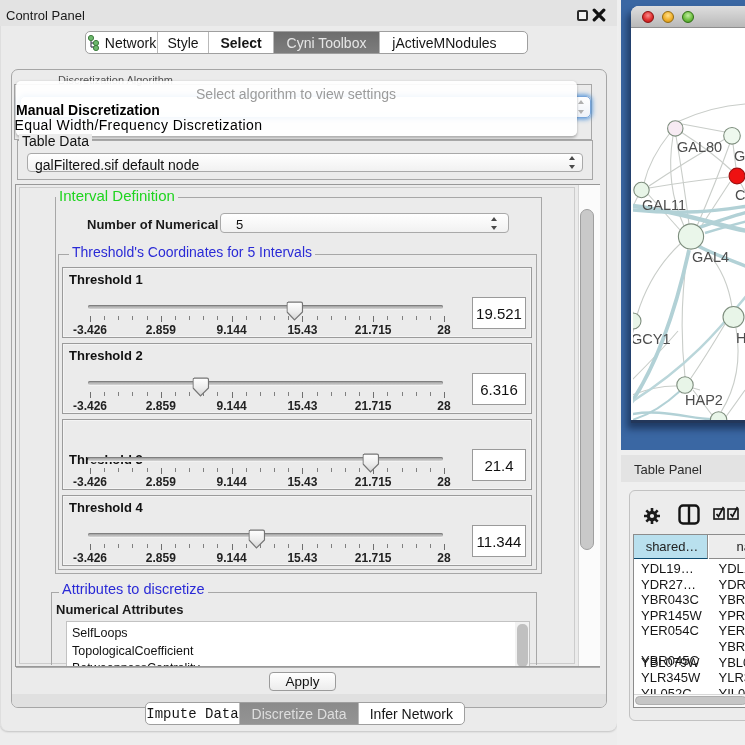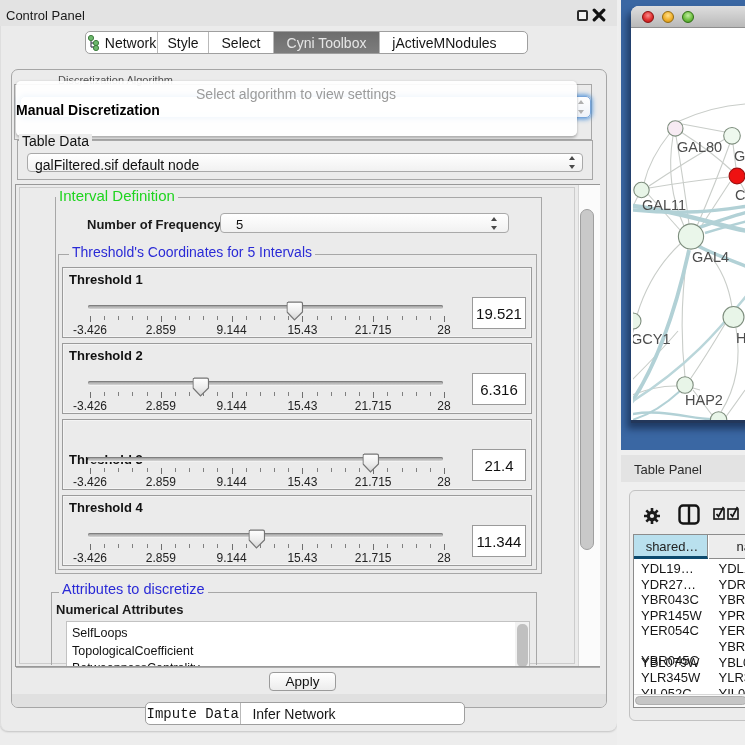--- a/index.html
+++ b/index.html
@@ -26,21 +26,21 @@
   .stepper .dn { bottom:2px; border-top:4.5px solid #4a4a4a; }
   .tpanel { position:absolute; left:62px; width:470px; border:1px solid #9b9b9b;
     box-shadow:inset 0 0 0 1px #f4f4f4; }
   .ttitle { position:absolute; left:8px; top:6px; font-weight:bold; font-size:13px; color:#111; }
   .track { position:absolute; left:88px; width:355px; height:4.5px; border-radius:2px;
     background:linear-gradient(#8f8f8f,#d6d6d6); box-shadow:0 1px 0 #f2f2f2, inset 0 1px 0 #7f7f7f; }
   .minor { position:absolute; left:89.5px; width:356px; height:4px;
     background:repeating-linear-gradient(90deg,#7f7f7f 0 1px,transparent 1px 14.16px); }
   .major { position:absolute; left:89.5px; width:356px; height:6.5px;
     background:repeating-linear-gradient(90deg,#6f6f6f 0 1px,transparent 1px 70.8px); }
-  .tl { position:absolute; transform:translateX(-50%); font-size:12px; color:#222; }
+  .tl { position:absolute; transform:translateX(-50%); font-size:12px; color:#222;font-weight:bold; }
   .vbox { position:absolute; left:472px; width:54px; height:32px; background:#fff;
     border:1px solid #9a9a9a; font-size:15px; color:#111; text-align:center; line-height:31px; }
   .thumb { position:absolute; width:17px; height:20px; transform:translateX(-50%); }
 </style></head>
 <body>
 <div id="page">
 
 <div class="abs" style="left:0;top:0;width:617px;height:731px;background:#ebebeb;border-radius:0 0 8px 8px;box-shadow:0 1px 2px rgba(0,0,0,0.18), inset 1px 0 0 #dedede;"></div>
 <div class="abs" style="left:0;top:0;width:617px;height:26px;background:#e3e3e3;"></div>
 <div class="t" style="left:6px;top:9px;">Control Panel</div>
@@ -52,59 +52,60 @@
 
 <div class="seg" style="left:85px;top:31px;width:443px;height:23px;">
   <div style="width:72px;">
     <svg width="13" height="17" viewBox="0 0 13 17" style="margin-right:5px;">
       <path d="M4,5 V13 M4,9 H8 M4,13 H8" stroke="#5a5a6a" stroke-width="1.3" fill="none"></path>
       <circle cx="4" cy="4" r="2.6" fill="#6cb86c" stroke="#3e7c3e"></circle>
       <circle cx="9" cy="9" r="2.6" fill="#6cb86c" stroke="#3e7c3e"></circle>
       <circle cx="9" cy="14" r="2.6" fill="#6cb86c" stroke="#3e7c3e"></circle>
     </svg>Network</div>
   <div style="width:51px;">Style</div>
-  <div style="width:65px;">Select</div>
+  <div style="width:65px;font-weight:bold;">Select</div>
   <div class="sel" style="width:106px;">Cyni Toolbox</div>
   <div style="width:129px;">jActiveMNodules</div>
 </div>
 
 <div class="abs" style="left:11px;top:69px;width:596px;height:639px;border:1px solid #a6a6a6;border-radius:7px;background:#ebebeb;"></div>
 <div class="abs" style="left:12px;top:694px;width:594px;height:13px;background:#e0e0e0;border-radius:0 0 6px 6px;"></div>
 
 <div class="grp" style="left:14px;top:84px;width:578px;height:56px;"></div>
 <div class="gtitle" style="left:55px;top:74.5px;color:#4f4f4f;font-size:11px;background:transparent;">Discretization Algorithm</div>
 
 <div class="abs" style="left:20px;top:96px;width:571px;height:22px;border-radius:5px;background:linear-gradient(#ffffff,#eef2f8);border:1.5px solid #77a5da;box-shadow:0 0 4px 1.5px rgba(74,144,217,0.85);"></div>
 <div class="stepper" style="left:578px;top:98px;height:18px;">
       <i class="up" style="border-bottom-color:#b0b0b0;"></i>
       <i class="dn" style="border-top-color:#b0b0b0;"></i>
     </div>
 
 <div class="abs" style="left:16px;top:81px;width:561px;height:55px;background:rgba(255,255,255,0.93);border-radius:5px;box-shadow:0 1.5px 3px rgba(0,0,0,0.28);"></div>
 <div class="t" style="left:296px;top:87px;color:#9b9b9b;transform:translateX(-50%);font-size:14px;">Select algorithm to view settings</div>
 <div class="t b" style="left:16px;top:102.5px;color:#000;font-size:14px;">Manual Discretization</div>
+<div class="t" style="left:14.5px;top:117.5px;color:#000;font-size:14px;letter-spacing:0.4px;">Equal Width/Frequency Discretization</div>
 
 <div class="grp" style="left:17px;top:139.5px;width:576px;height:40px;"></div>
 <div class="gtitle" style="left:19px;top:134px;color:#111;font-size:14px;">Table Data</div>
 <div class="combo" style="left:27px;top:153px;width:556px;height:19px;font-size:14px;">
   <span style="left:7px;">galFiltered.sif default node</span>
   <div class="stepper" style="left:541px;top:0;height:17px;">
         <i class="up"></i>
         <i class="dn"></i>
       </div>
 </div>
 
 <div class="abs" style="left:15px;top:184px;width:585px;height:483px;border:1px solid #989898;"></div>
 <div class="abs" style="left:19px;top:187px;width:556px;height:477px;border:1px solid #cccccc;"></div>
 <div class="abs" style="left:577.5px;top:185px;width:22px;height:481px;background:#fbfbfb;border-left:1px solid #d4d4d4;"></div>
 <div class="abs" style="left:580px;top:209px;width:14px;height:341px;background:#c9c9c9;border:1px solid #9f9f9f;border-radius:7px;"></div>
 
 <div class="grp" style="left:55px;top:197px;width:487px;height:377px;"></div>
 <div class="gtitle" style="left:56px;top:188px;color:#1fd41f;font-size:15px;">Interval Definition</div>
-<div class="t b" style="left:87px;top:218px;">Number of Frequency</div>
+<div class="t b" style="left:87px;top:218px;">Number of Numerical</div>
 <div class="combo" style="left:220px;top:213px;width:289px;height:20px;">
   <span style="left:15px;">5</span>
   <div class="stepper" style="left:270px;top:1px;height:17px;">
         <i class="up"></i>
         <i class="dn"></i>
       </div>
 </div>
 
 <div class="grp" style="left:58px;top:254px;width:479px;height:316px;"></div>
 <div class="gtitle" style="left:69px;top:244.5px;color:#2a2ad6;font-size:14px;">Threshold's Coordinates for 5 Intervals</div>
@@ -191,20 +192,21 @@
   <div style="position:absolute;left:5px;top:39px;font-size:12.5px;color:#111;">BetweennessCentrality</div>
   <div style="position:absolute;right:0;top:0;width:14px;height:45px;background:#f2f2f2;"></div>
   <div style="position:absolute;right:1.5px;top:2px;width:11px;height:43px;background:#c0c0c0;border-radius:5px;"></div>
 </div>
 
 <div class="abs" style="left:16px;top:667px;width:584px;height:1px;background:#ababab;"></div>
 <div class="abs" style="left:269px;top:672px;width:67px;height:19px;background:linear-gradient(#ffffff,#ececec);border:1px solid #9b9b9b;border-radius:4px;text-align:center;font-size:13.5px;color:#111;line-height:18px;">Apply</div>
 
 <div class="seg" style="left:144.5px;top:702px;width:320.5px;height:23px;background:#fff;">
   <div style="width:95.5px;font-family:Liberation Mono, monospace;">Impute Data</div>
+  <div class="sel" style="width:119px;background:linear-gradient(#8b8b8b,#949494);color:#dedede;">Discretize Data</div>
   <div style="width:106px;text-align:right;">Infer Network</div>
 </div>
 
 <div class="abs" style="left:617px;top:0;width:128px;height:745px;background:#efefef;"></div>
 <div class="abs" style="left:621px;top:0;width:124px;height:450px;background:#3a67a3;"></div>
 
 <div class="abs" style="left:631px;top:6px;width:130px;height:417px;border-radius:8px 0 0 0;box-shadow:-4px 6px 7px rgba(5,15,40,0.5);background:#fff;"></div>
 <div class="abs" style="left:631px;top:6px;width:130px;height:22px;background:linear-gradient(#dedede,#b9b9b9);border-radius:8px 0 0 0;border-bottom:1px solid #8f8f8f;"></div>
 <div class="abs" style="left:641.5px;top:11px;width:12px;height:12px;border-radius:50%;background:radial-gradient(circle at 50% 35%,#f98d8d,#e03030 55%,#b01212);border:0.5px solid #8a1010;"></div>
 <div class="abs" style="left:661.5px;top:11px;width:12px;height:12px;border-radius:50%;background:radial-gradient(circle at 50% 35%,#ffe08a,#f0b02c 55%,#c88a10);border:0.5px solid #946c10;"></div>
@@ -290,21 +292,21 @@
 </svg>
 <svg class="abs" style="left:712.5px;top:505.5px;overflow:visible;" width="12" height="14" viewBox="0 0 12 14">
  <rect x="1" y="3" width="10" height="10" fill="none" stroke="#141414" stroke-width="1.6"></rect>
  <path d="M3.5,8 L5.5,10.5 L10.5,1" fill="none" stroke="#141414" stroke-width="1.7"></path>
 </svg>
 <svg class="abs" style="left:726.5px;top:505.5px;overflow:visible;" width="12" height="14" viewBox="0 0 12 14">
  <rect x="1" y="3" width="10" height="10" fill="none" stroke="#141414" stroke-width="1.6"></rect>
  <path d="M3.5,8 L5.5,10.5 L10.5,1" fill="none" stroke="#141414" stroke-width="1.7"></path>
 </svg>
 <div class="abs" style="left:632.5px;top:534px;width:113px;height:173px;background:#fff;border:1px solid #8c8c8c;border-right:none;"></div>
-<div class="abs" style="left:633.5px;top:535px;width:74px;height:24px;background:#b9e0ee;border-right:1px solid #8c8c8c;border-bottom:3px solid #0c4a6e;text-align:center;font-size:13px;color:#222;line-height:24px;padding-left:4px;">shared…</div>
+<div class="abs" style="left:633.5px;top:535px;width:74px;height:24px;background:#b9e0ee;border-right:1px solid #8c8c8c;border-bottom:1px solid #0c4a6e;text-align:center;font-size:13px;color:#222;line-height:24px;padding-left:4px;">shared…</div>
 <div class="abs" style="left:708.5px;top:535px;width:37px;height:24px;background:#ededed;border-bottom:1px solid #8c8c8c;font-size:13px;color:#222;line-height:24px;">
       <span style="position:absolute;left:28px;">na</span>
     </div>
 <div class="abs" style="left:641px;top:561.0px;font-size:13px;color:#161616;">YDL19…</div>
 <div class="abs" style="left:718.5px;top:561.0px;font-size:13px;color:#161616;">YDL1</div>
 <div class="abs" style="left:641px;top:576.6px;font-size:13px;color:#161616;">YDR27…</div>
 <div class="abs" style="left:718.5px;top:576.6px;font-size:13px;color:#161616;">YDR2</div>
 <div class="abs" style="left:641px;top:592.2px;font-size:13px;color:#161616;">YBR043C</div>
 <div class="abs" style="left:718.5px;top:592.2px;font-size:13px;color:#161616;">YBR0</div>
 <div class="abs" style="left:641px;top:607.8px;font-size:13px;color:#161616;">YPR145W</div>

